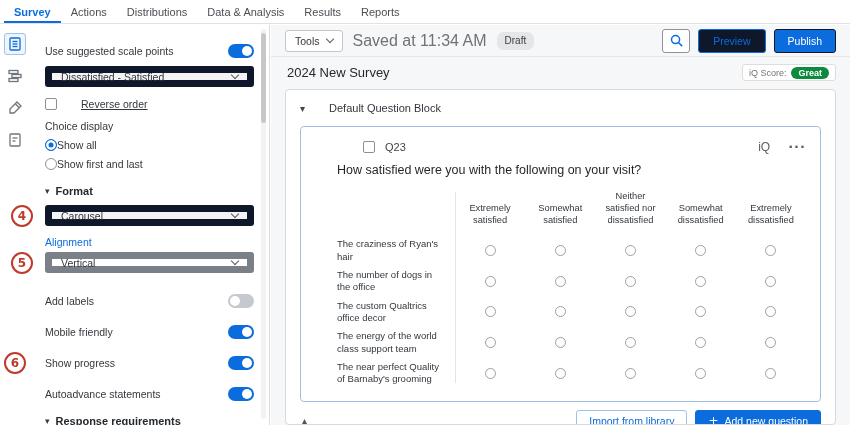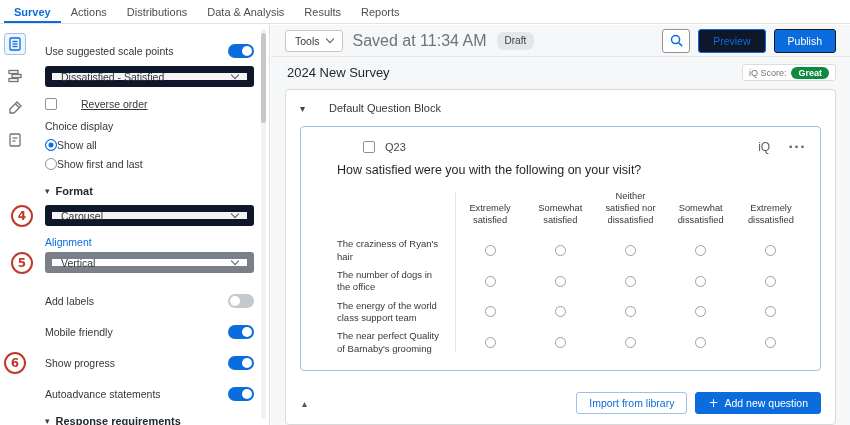--- a/index.html
+++ b/index.html
@@ -304,20 +304,38 @@
               <span class="mradio"></span>
             </div>
           <div class="mcell">
               <span class="mradio"></span>
             </div>
           <div class="mcell">
               <span class="mradio"></span>
             </div>
         </div>
 
+        <div class="mrow">
+          <div class="mlabel">The custom Qualtrics office decor</div>
+          <div class="mcell">
+              <span class="mradio"></span>
+            </div>
+          <div class="mcell">
+              <span class="mradio"></span>
+            </div>
+          <div class="mcell">
+              <span class="mradio"></span>
+            </div>
+          <div class="mcell">
+              <span class="mradio"></span>
+            </div>
+          <div class="mcell">
+              <span class="mradio"></span>
+            </div>
+        </div>
 
         <div class="mrow">
           <div class="mlabel">The energy of the world class support team</div>
           <div class="mcell">
               <span class="mradio"></span>
             </div>
           <div class="mcell">
               <span class="mradio"></span>
             </div>
           <div class="mcell">

